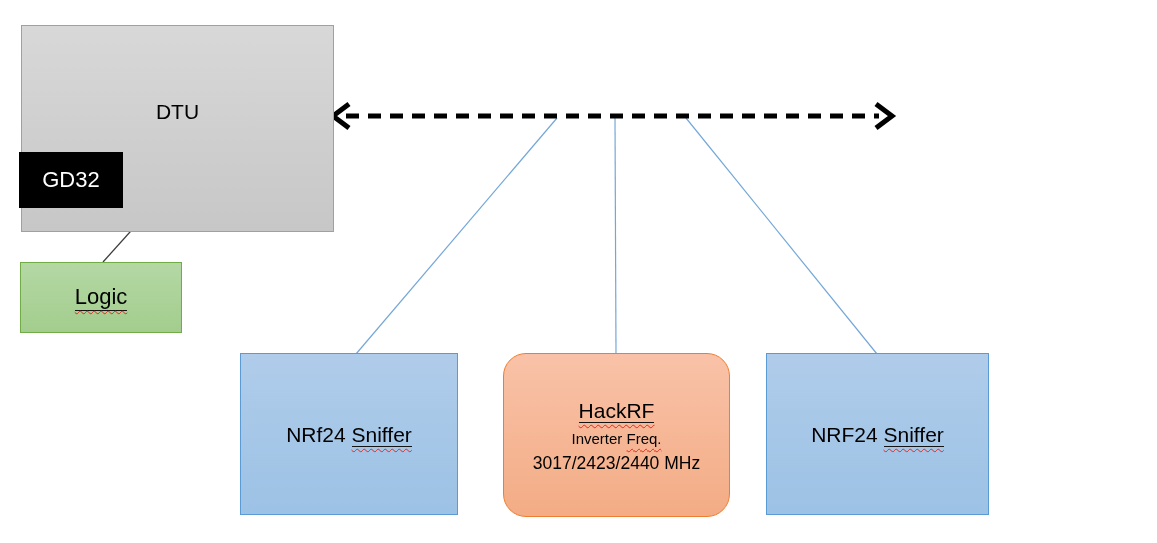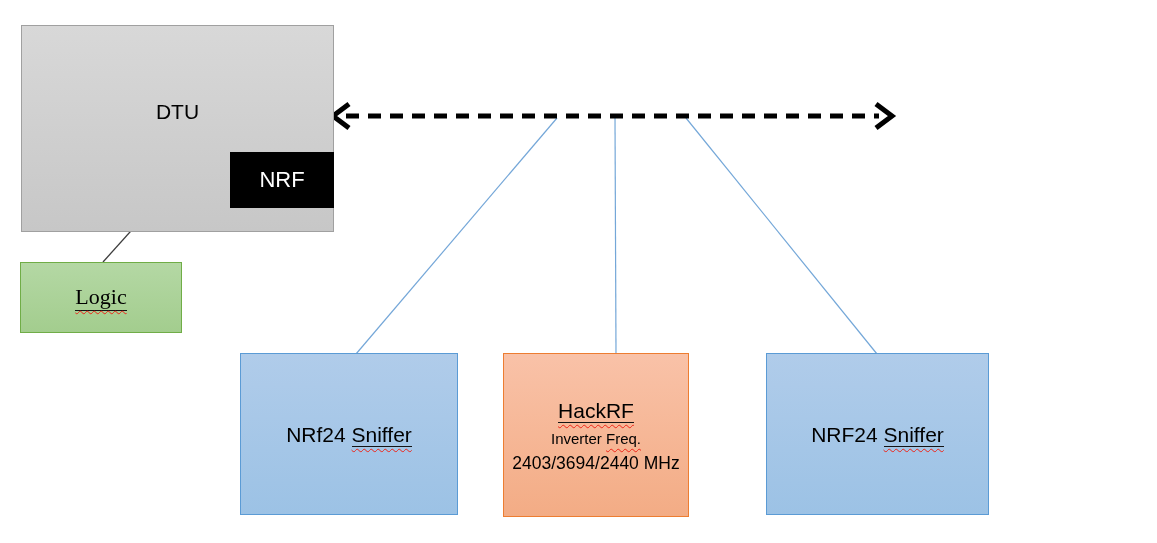--- a/index.html
+++ b/index.html
@@ -4,21 +4,21 @@
 <style>
   html,body { margin:0; padding:0; background:#ffffff; }
   #canvas {
     position:relative; width:1157px; height:543px; background:#ffffff;
     font-family:"Liberation Sans", sans-serif; color:#000; overflow:hidden;
   }
   #connectors { position:absolute; left:0; top:0; width:1157px; height:543px; z-index:1; }
   .node { position:absolute; z-index:2; display:flex; flex-direction:column;
           align-items:center; justify-content:center; text-align:center; box-sizing:border-box; }
   .gray  { background:linear-gradient(#d8d8d8,#c7c7c7); border:1.4px solid #a0a0a0; }
-  .green { background:linear-gradient(#b4d8a4,#a3cd8e); border:1.5px solid #70ad47;font-family:Liberation Serif, serif; }
+  .green { background:linear-gradient(#b4d8a4,#a3cd8e); border:1.5px solid #70ad47; }
   .blue  { background:linear-gradient(#b0ccea,#9cc2e5); border:1.4px solid #5b9bd5; }
   .orange{ background:linear-gradient(#f9c2a8,#f3ac85); border:1.5px solid #ed7d31; }
   .chip  { background:#000; color:#fff; z-index:3; }
 
   .t-lg { font-size:21px; line-height:30px; }
   .t-chip { font-size:22px; line-height:24px; }
   .t-sniff { font-size:21px; line-height:33px; }
   .t-hack-title { font-size:21px; line-height:33px; }
   .t-hack-sub { font-size:15px; line-height:24px; }
   .t-hack-freq { font-size:17.5px; line-height:25px; }
@@ -31,21 +31,21 @@
        text-underline-offset:6px; }
   .w-sm { text-underline-offset:4px;margin-top:48px; }
 
   
   #dtu      { left:21px;  top:25px;  width:313px; height:207px; padding-bottom:34px; }
   #gd32     { left:19px;  top:152px; width:104px; height:56px; }
   #nrf      { left:230px; top:152px; width:104px; height:56px; }
   #logic    { left:20px;  top:262px; width:162px; height:71px; font-size:22px; }
   #inverter { left:897px; top:33px;  width:255px; height:164px; }
   #sniffL   { left:240px; top:353px; width:218px; height:162px; }
-  #hackrf   { left:503px; top:353px; width:186px; height:164px; }
+  #hackrf   { left:503px; top:353px; width:227px; height:164px;border-radius:23px; }
   #sniffR   { left:766px; top:353px; width:223px; height:162px; }
 </style>
 </head>
 <body>
 
 <div id="canvas">
 
   <svg id="connectors" viewBox="0 0 1157 543" xmlns="http://www.w3.org/2000/svg">
 
     <line x1="557" y1="118" x2="356" y2="354" stroke="#74a7d8" stroke-width="1.2"></line>
@@ -64,36 +64,36 @@
       <path d="M214,172 L225,179 L214,186" fill="none" stroke="#000" stroke-width="2.2"></path>
     </g>
 
     <line x1="184" y1="172" x2="103" y2="262" stroke="#3d3d3d" stroke-width="1.3"></line>
   </svg>
 
   <div id="dtu" class="node gray t-lg">
     <div>DTU</div>
   </div>
 
-  <div id="nrf" class="node chip t-chip">
-    <span>NRF</span>
+  <div id="gd32" class="node chip t-chip">
+    <span>GD32</span>
   </div>
 
   <div id="logic" class="node green">
     <span class="s w">Logic</span>
   </div>
 
 
   <div id="sniffL" class="node blue t-sniff">
     <div><span>NRf24 </span><span class="s w">Sniffer</span></div>
   </div>
 
   <div id="hackrf" class="node orange">
     <div class="t-hack-title"><span class="s w">HackRF</span></div>
     <div class="t-hack-sub"><span>Inverter </span><span class="w w-sm">Freq.</span></div>
-    <div class="t-hack-freq">2403/3694/2440 MHz</div>
+    <div class="t-hack-freq">3017/2423/2440 MHz</div>
   </div>
 
   <div id="sniffR" class="node blue t-sniff">
     <div><span>NRF24 </span><span class="s w">Sniffer</span></div>
   </div>
 
 </div>
 
 </body></html>

